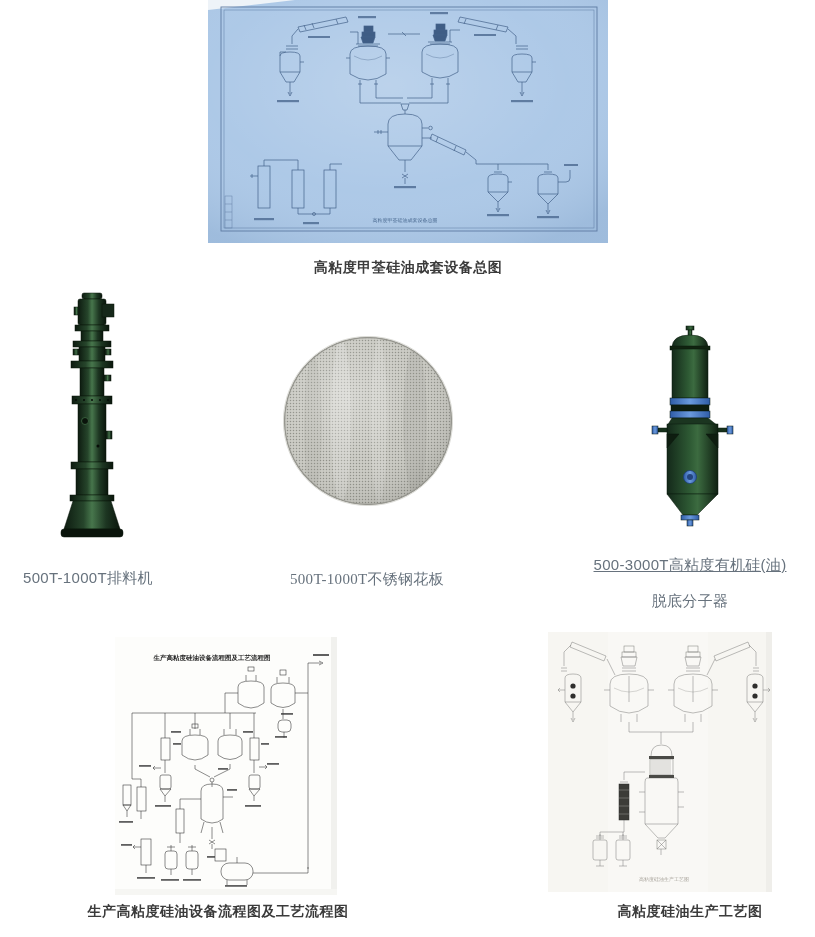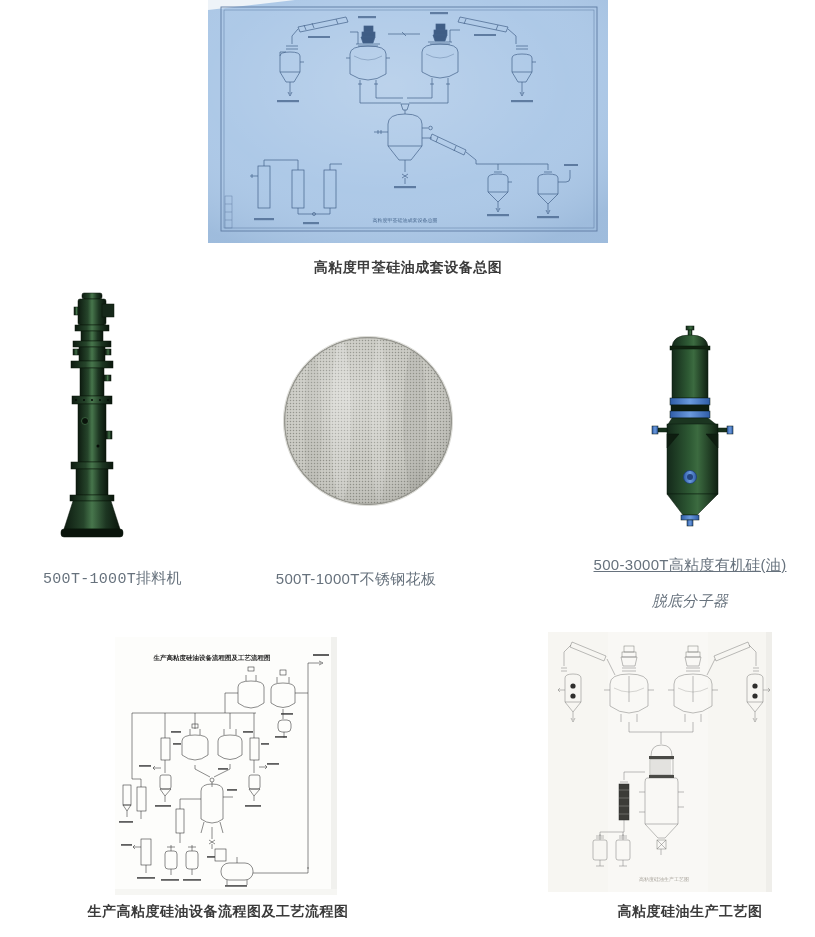--- a/index.html
+++ b/index.html
@@ -215,21 +215,21 @@
         <circle cx="28" cy="109" r="1"></circle>
         <circle cx="36" cy="109" r="1"></circle>
       <circle cx="44" cy="109" r="1"></circle>
         <circle cx="52" cy="109" r="1"></circle>
       <circle cx="42" cy="155" r="1.5"></circle>
     </g>
     <circle cx="29" cy="130" r="3.5" fill="#0a140b" stroke="#3f6b45" stroke-width="0.8"></circle>
   </svg>
 </div>
 
-<div class="abs cap-gray" style="left:43px;top:569px;font-family:Liberation Mono, monospace;">500T-1000T排料机</div>
+<div class="abs cap-gray" style="left:23px;top:569px;">500T-1000T排料机</div>
 
 <div class="abs" style="left:283px;top:336px;width:170px;height:170px;">
   <svg width="170" height="170" viewBox="0 0 170 170">
     <defs>
       <radialGradient id="plateGrad" cx="42%" cy="40%" r="70%">
         <stop offset="0%" stop-color="#d8d8d2"></stop>
           <stop offset="70%" stop-color="#c2c2bb"></stop>
         <stop offset="100%" stop-color="#adada6"></stop>
       </radialGradient>
       <pattern id="dots" width="3" height="3" patternUnits="userSpaceOnUse">
@@ -252,21 +252,21 @@
       <ellipse cx="96" cy="85" rx="8" ry="82" fill="#ffffff" opacity="0.14"></ellipse>
       <ellipse cx="132" cy="85" rx="12" ry="75" fill="#8d8d86" opacity="0.18"></ellipse>
       <ellipse cx="30" cy="90" rx="9" ry="70" fill="#8d8d86" opacity="0.14"></ellipse>
     </g>
     <circle cx="85" cy="85" r="83" fill="url(#plateSheen)"></circle>
     <circle cx="85" cy="85" r="83.5" fill="none" stroke="#96968f" stroke-width="1.4"></circle>
     <circle cx="85" cy="85" r="84.6" fill="none" stroke="#dcdcd7" stroke-width="1"></circle>
   </svg>
 </div>
 
-<div class="abs cap-gray tc" style="left:256px;top:570px;width:200px;">500T-1000T不锈钢花板</div>
+<div class="abs cap-gray tc" style="left:267px;top:570px;width:200px;font-family:Liberation Serif, serif;">500T-1000T不锈钢花板</div>
 
 <div class="abs" style="left:645px;top:322px;width:100px;height:206px;">
   <svg width="100" height="206" viewBox="0 0 100 206">
     <defs>
       <linearGradient id="gVess" x1="0" y1="0" x2="1" y2="0">
         <stop offset="0" stop-color="#14291a"></stop>
           <stop offset="0.45" stop-color="#2e5a34"></stop>
         <stop offset="0.6" stop-color="#3c6b40"></stop>
           <stop offset="1" stop-color="#0f2012"></stop>
       </linearGradient>
@@ -298,21 +298,21 @@
       <polygon points="22,172 73,172 52,193 38,193" fill="url(#gVess)"></polygon>
       <rect x="36" y="193" width="18" height="5" fill="url(#gBlue)"></rect>
       <rect x="42" y="198" width="6" height="6" fill="url(#gBlue)"></rect>
     </g>
     <circle cx="45" cy="155" r="6.5" fill="url(#gBlue)" stroke="#1d3e78" stroke-width="0.8"></circle>
     <circle cx="45" cy="155" r="3" fill="#24457e"></circle>
   </svg>
 </div>
 
 <div class="abs cap-gray tc" style="left:585px;top:556px;width:210px;text-decoration:underline;">500-3000T高粘度有机硅(油)</div>
-<div class="abs cap-gray tc" style="left:585px;top:592px;width:210px;font-style:italic;">脱底分子器</div>
+<div class="abs cap-gray tc" style="left:585px;top:592px;width:210px;">脱底分子器</div>
 
 <div class="abs" style="left:115px;top:637px;width:222px;height:258px;">
   <svg width="222" height="258" viewBox="0 0 222 258">
     <rect width="222" height="258" fill="#fdfdfb"></rect>
     <rect x="216" y="0" width="6" height="258" fill="#f1f1ee"></rect>
     <rect x="0" y="252" width="222" height="6" fill="#f6f6f3"></rect>
     <text x="97" y="23" font-size="6.5" fill="#222" text-anchor="middle" font-weight="bold">生产高粘度硅油设备流程图及工艺流程图</text>
     <g stroke="#2e2e2e" stroke-width="0.55" fill="none">
 
       <path d="M123,50 Q123,44 136,44 Q149,44 149,50 V66"></path>

